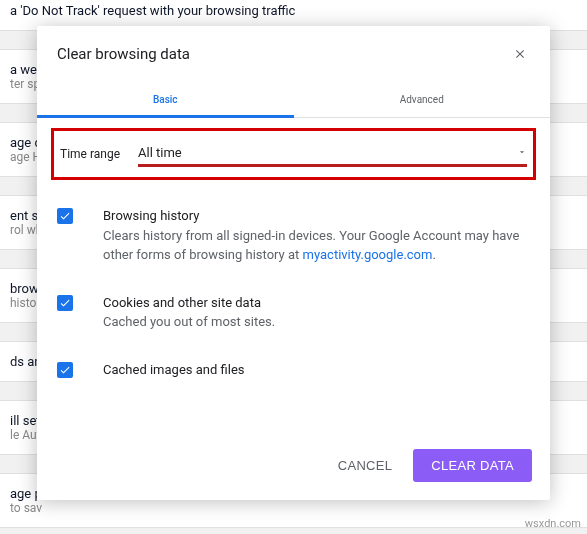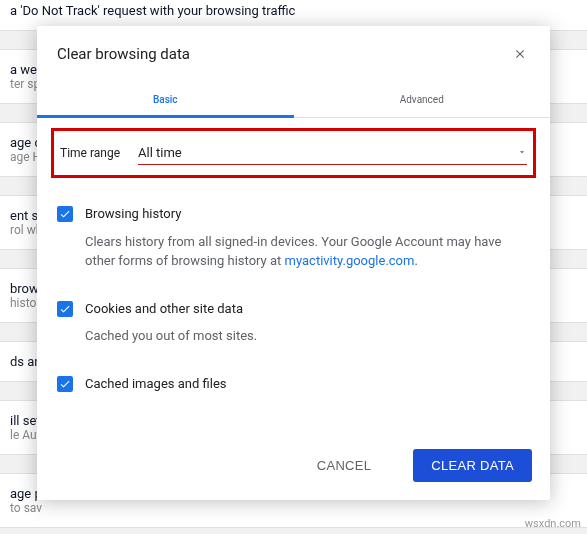--- a/index.html
+++ b/index.html
@@ -83,76 +83,76 @@
       border: 3px solid #d40000;
       padding: 10px 6px 10px 6px;
       display: flex;
       align-items: center;
       gap: 18px;
     }
     .time-label { font-size: 12px; color: #202124; }
     .time-select {
       flex: 1;
       border: none;
-      border-bottom: 1px solid #b91c1c;
+      border-bottom: 3px solid #b91c1c;
       font-size: 13px;
       padding: 4px 0;
       color: #202124;
       display: flex;
       justify-content: space-between;
       align-items: center;
       cursor: pointer;
     }
     .dropdown-icon { color: #5f6368; }
     .dropdown-icon svg { width: 10px; height: 10px; }
     .options {
       padding: 18px 20px 0 20px;
       flex: 1;
     }
     .option-row {
       display: flex;
-      gap: 12px;
+      gap: 30px;
       margin-bottom: 28px;
     }
     .checkbox {
       width: 16px; height: 16px;
       border-radius: 2px;
       margin-top: 2px;
       flex-shrink: 0;
       display: flex;
       align-items: center;
       justify-content: center;
       cursor: pointer;
     }
     .checkbox.checked {
       background: #1a73e8;
       border: 2px solid #1a73e8;
     }
     .checkbox.checked svg { width: 12px; height: 12px; fill: #fff; }
     .option-text { font-size: 13px; line-height: 1.5; }
     .option-title { color: #202124; }
-    .option-desc { color: #5f6368; margin-top: 8px; }
+    .option-desc { color: #5f6368; }
     .option-link { color: #1a73e8; }
     .dialog-footer {
       padding: 14px 18px 18px 18px;
       display: flex;
       justify-content: flex-end;
-      gap: 24px;
+      gap: 3px;
     }
     .btn {
       padding: 9px 18px;
       font-size: 13px;
       font-weight: 500;
       border: none;
       border-radius: 3px;
       cursor: pointer;
       letter-spacing: 0.3px;
     }
     .btn-cancel { background: transparent; color: #5f6368; }
-    .btn-primary { background: #1d4ed8; color: #fff; }
+    .btn-primary { background: #8b5cf6; color: #fff; }
     .watermark {
       position: absolute;
       bottom: 4px; right: 6px;
       font-size: 11px;
       color: #999;
       margin-left: 7px;
     }
   </style>
 </head>
 <body>

